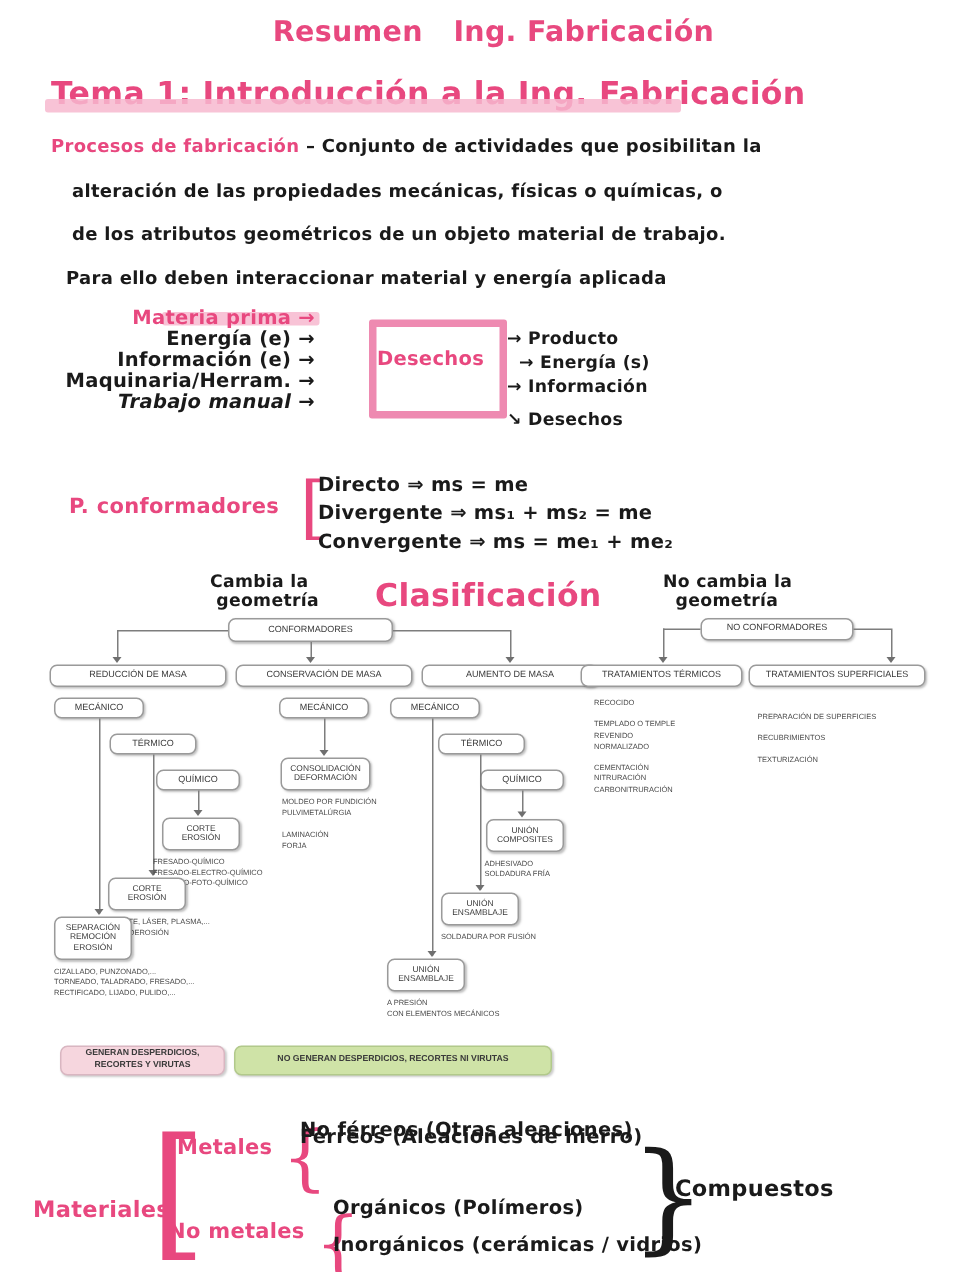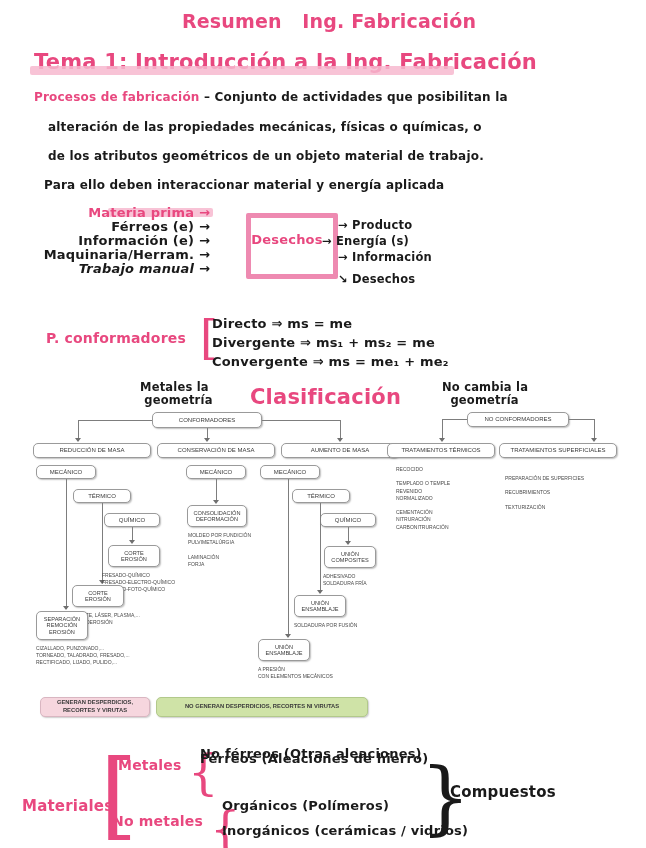--- a/index.html
+++ b/index.html
@@ -32,21 +32,21 @@
   #in3{left:30px;top:233px;}
   #in4{left:30px;top:247px;}
   #in5{left:30px;top:261px;font-style:italic;}
 
   #procbox{left:246px;top:213px;width:82px;height:56px;
            border:5px solid #ee8ab1;background:#fff;border-radius:2px;}
   #proclbl{left:246px;top:232px;width:82px;text-align:center;font-size:13px;}
 
   .outp{font-size:11.5px;}
   #o1{left:338px;top:218px;}
-  #o2{left:322px;top:234px;text-align:center;}
+  #o2{left:346px;top:234px;text-align:center;}
   #o3{left:338px;top:250px;}
   #o4{left:338px;top:272px;}
 
   
   #pconf{left:46px;top:330px;font-size:14px;}
   #pcbrace{left:200px;top:315px;font-size:46px;font-weight:400;color:#e8487f;
            font-family:"DejaVu Serif",serif;}
   .pcline{font-size:13px;}
   #pc1{left:212px;top:316px;}
   #pc2{left:212px;top:335px;}
@@ -107,41 +107,41 @@
 
 <div class="abs para" id="p1">
   <span class="hw hw-pink">Procesos de fabricación</span><span class="hw"> – Conjunto de actividades que posibilitan la</span>
 </div>
 <div class="abs para hw" id="p2">alteración de las propiedades mecánicas, físicas o químicas, o</div>
 <div class="abs para hw" id="p3">de los atributos geométricos de un objeto material de trabajo.</div>
 <div class="abs para hw" id="p4">Para ello deben interaccionar material y energía aplicada</div>
 
 <div class="abs" id="mp-hl"></div>
 <div class="abs hw hw-pink inp" id="in1">Materia prima →</div>
-<div class="abs hw inp" id="in2">Férreos (e) →</div>
+<div class="abs hw inp" id="in2">Energía (e) →</div>
 <div class="abs hw inp" id="in3">Información (e) →</div>
 <div class="abs hw inp" id="in4">Maquinaria/Herram. →</div>
 <div class="abs hw inp" id="in5">Trabajo manual →</div>
 
 <div class="abs" id="procbox"></div>
 <div class="abs hw hw-pink" id="proclbl">Desechos</div>
 
 <div class="abs hw outp" id="o1">→ Producto</div>
 <div class="abs hw outp" id="o2">→ Energía (s)</div>
 <div class="abs hw outp" id="o3">→ Información</div>
 <div class="abs hw outp" id="o4">↘ Desechos</div>
 
 <div class="abs hw hw-pink" id="pconf">P. conformadores</div>
 <div class="abs brace" id="pcbrace">[</div>
 <div class="abs hw pcline" id="pc1">Directo ⇒ ms = me</div>
 <div class="abs hw pcline" id="pc2">Divergente ⇒ ms₁ + ms₂ = me</div>
 <div class="abs hw pcline" id="pc3">Convergente ⇒ ms = me₁ + me₂</div>
 
 <div class="abs hw hw-pink" id="clasif">Clasificación</div>
-<div class="abs hw" id="ann1">Metales la
+<div class="abs hw" id="ann1">Cambia la
  geometría</div>
 <div class="abs hw" id="ann2">No cambia la
   geometría</div>
 
 <div id="flow">
 
   <div class="fbox t65" style="left:152px;top:12px;width:110px;height:16px;">
       <span>CONFORMADORES</span>
     </div>
   <div class="ln lnh" style="left:78px;top:20px;width:74px;"></div>

